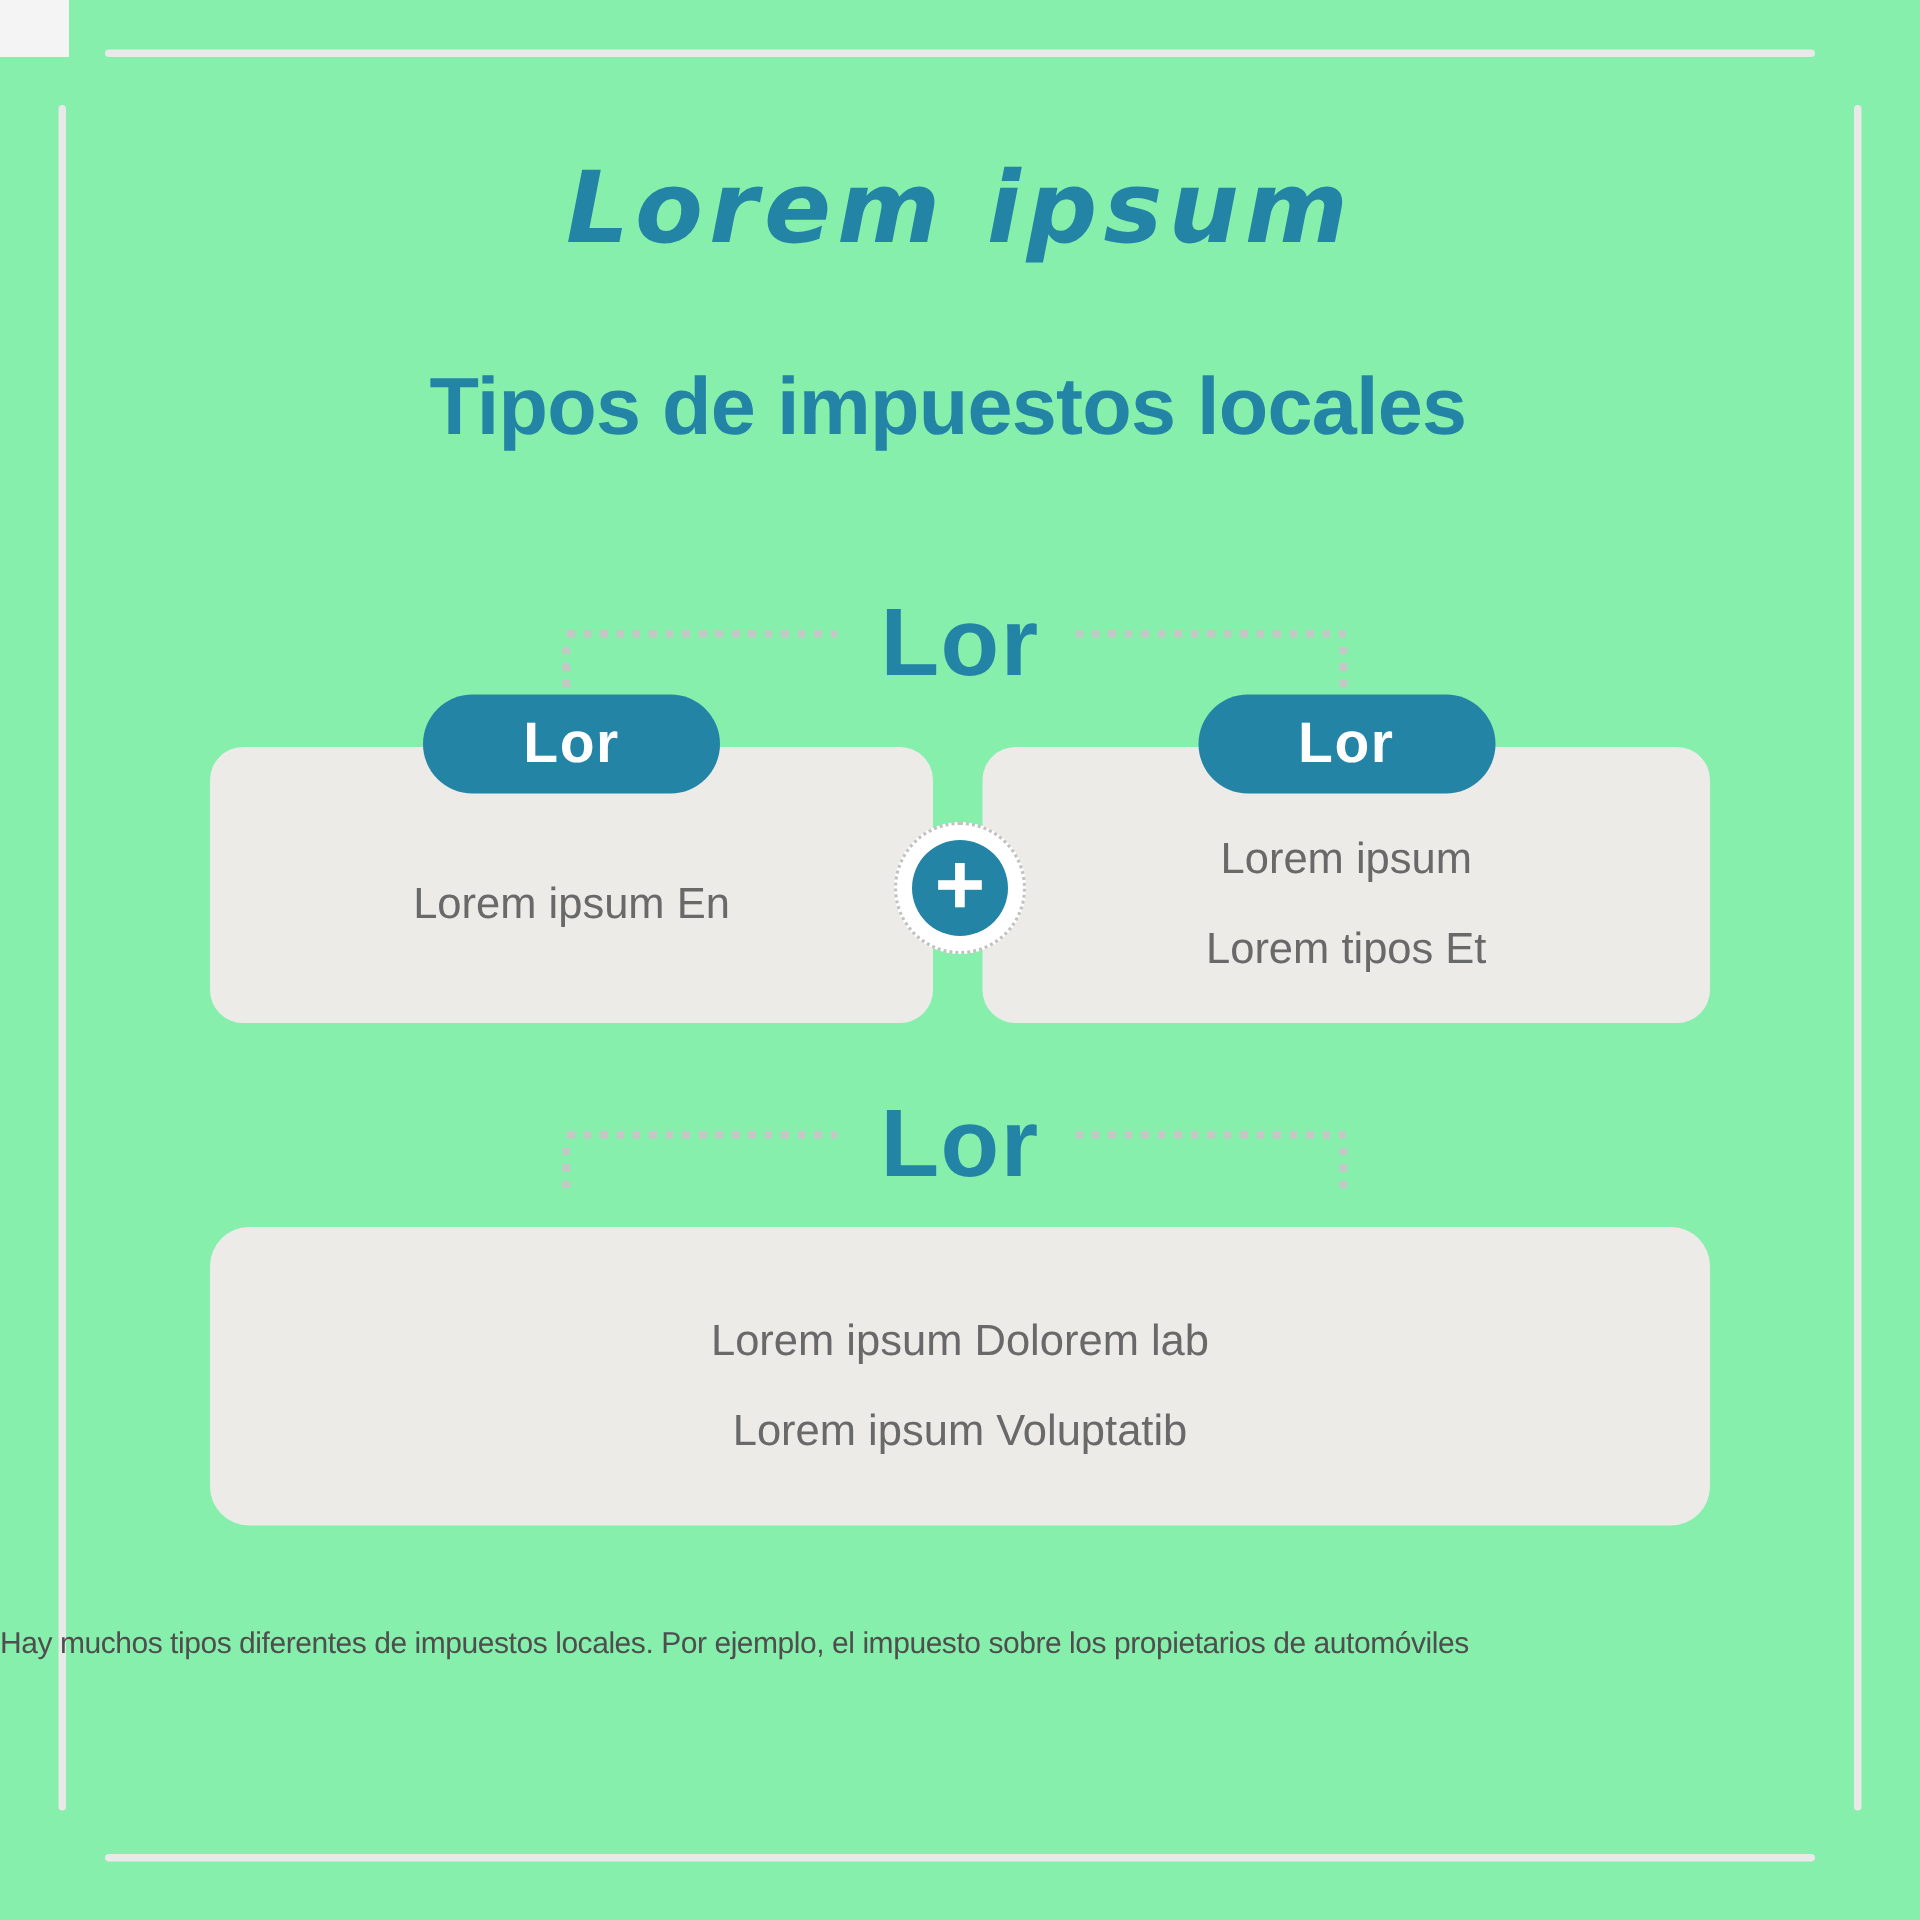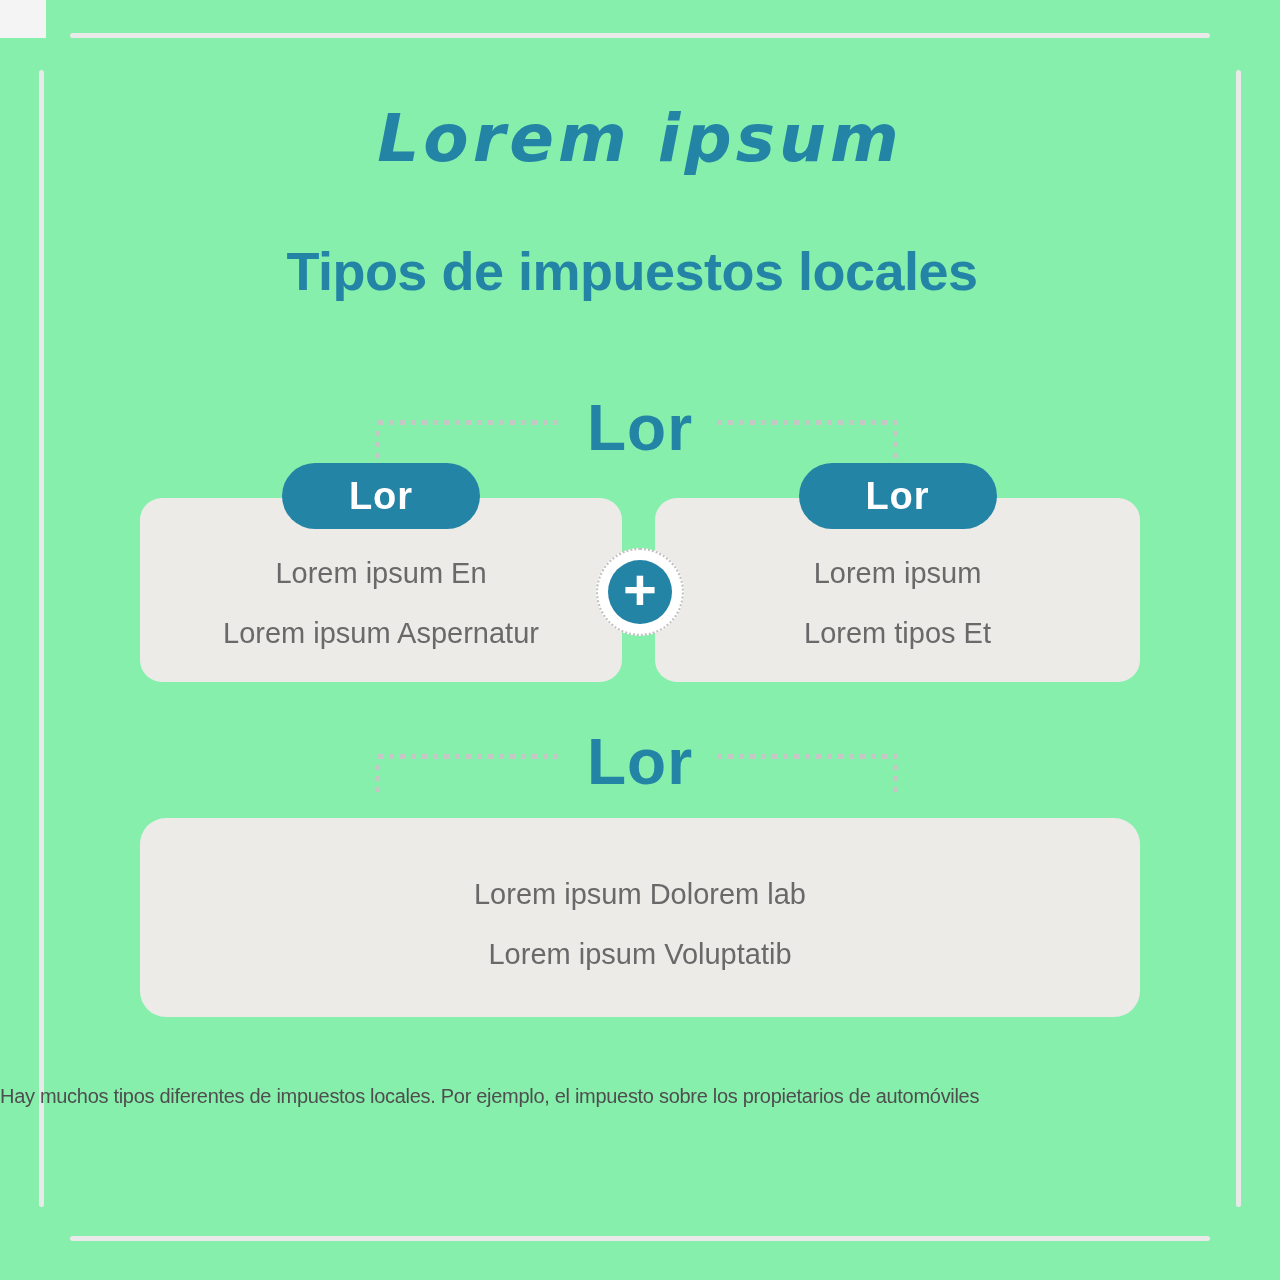--- a/index.html
+++ b/index.html
@@ -141,21 +141,20 @@
   <div class="section-heading heading-1">Lor</div>
   <div class="dot-h b1-left"></div>
   <div class="dot-h b1-right"></div>
   <div class="dot-v b1-vleft"></div>
   <div class="dot-v b1-vright"></div>
 
   <div class="card card-left">
     <div class="pill">Lor</div>
     <div class="card-lines">
       <div class="card-line">Lorem ipsum En</div>
-      <div class="card-line">Lorem ipsum Aspernatur</div>
     </div>
   </div>
 
   <div class="card card-right">
     <div class="pill">Lor</div>
     <div class="card-lines">
       <div class="card-line">Lorem ipsum</div>
       <div class="card-line">Lorem tipos Et</div>
     </div>
   </div>

